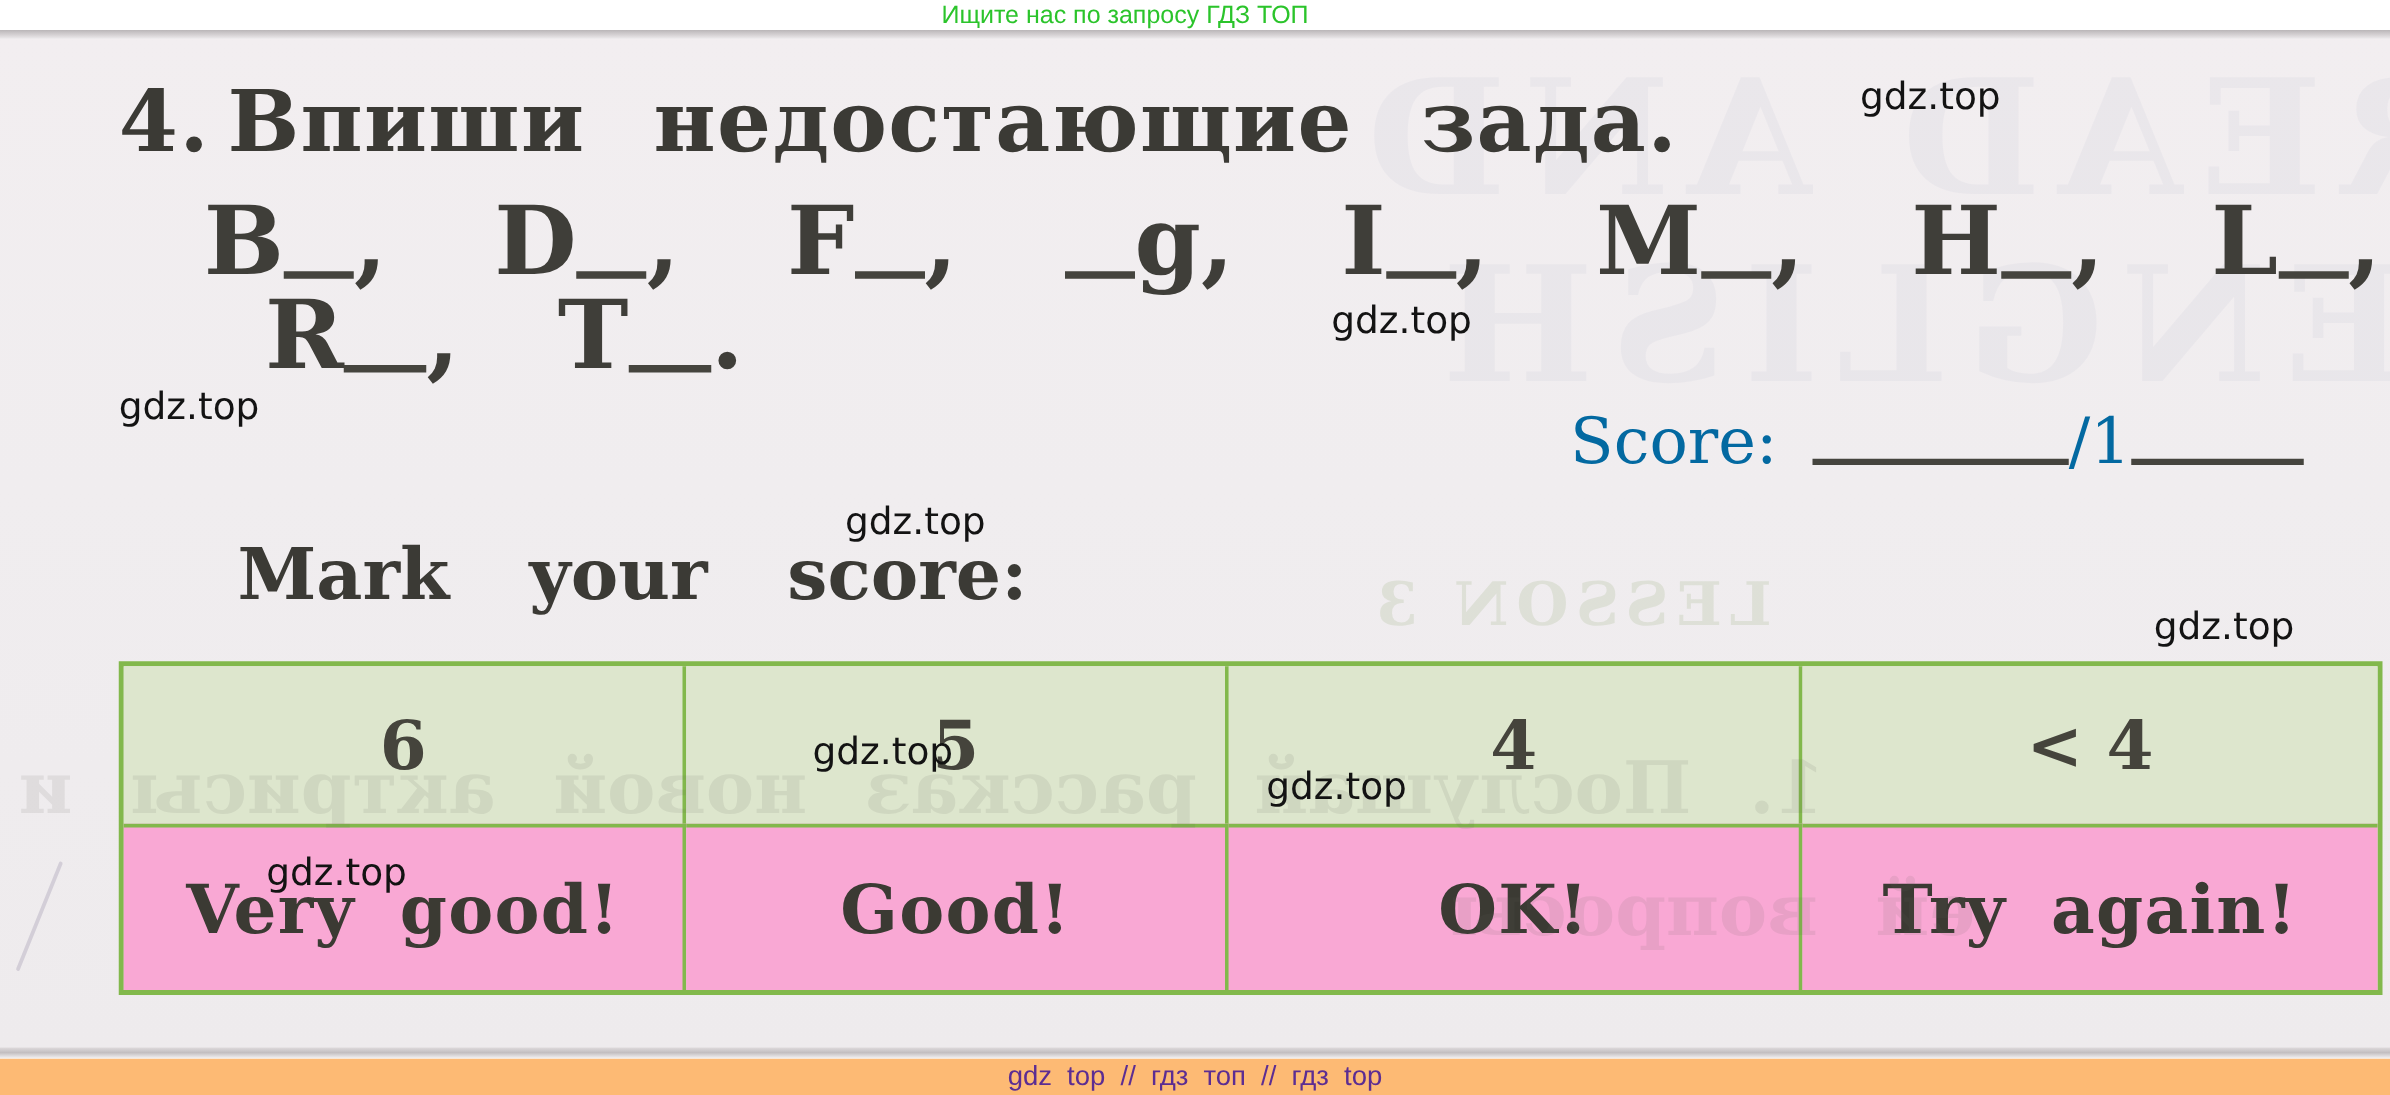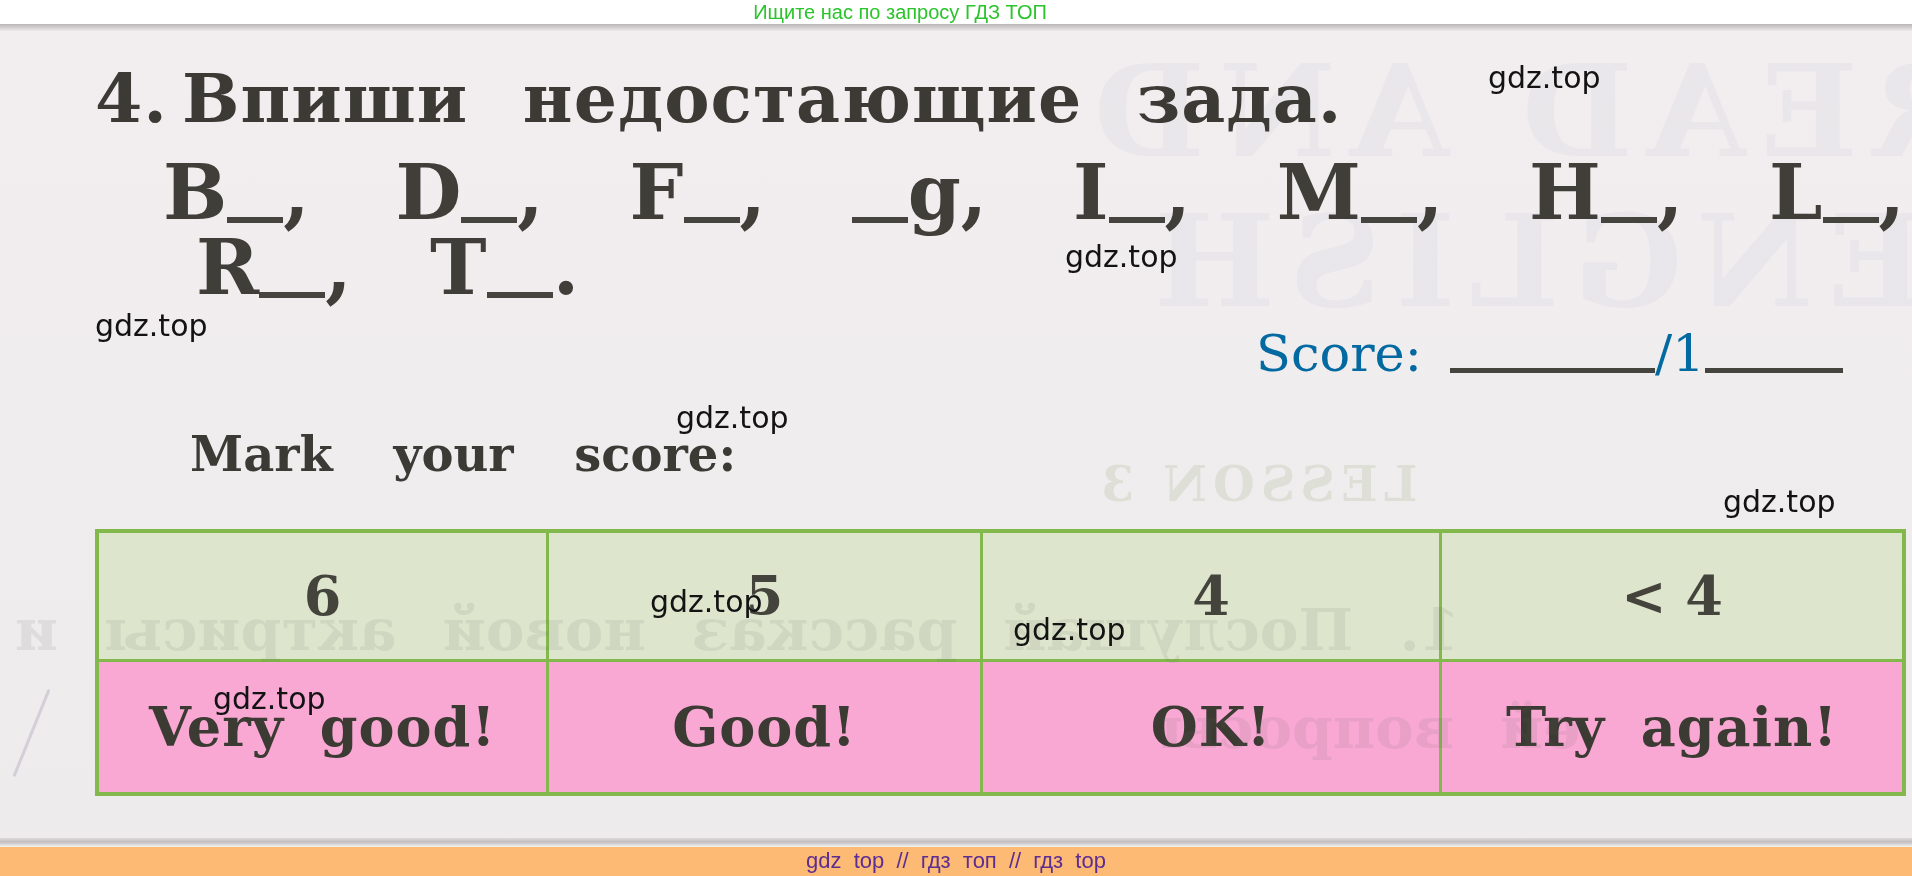--- a/index.html
+++ b/index.html
@@ -40,34 +40,34 @@
     transform:rotate(22deg);border-radius:3px;opacity:0.45;}
 
   
   .task-heading{position:absolute;left:95px;top:58px;font-weight:bold;font-size:68px;
     color:#3b3a35;white-space:nowrap;word-spacing:30px;letter-spacing:1px;}
   .task-heading .num{margin-right:14px;}
 
   
   .letters-line{position:absolute;font-weight:bold;font-size:76px;color:#3f3e39;white-space:nowrap;}
   .letters-1{left:163px;top:148px;width:1742px;display:flex;justify-content:space-between;}
-  .letters-2{left:196px;top:223px;}
+  .letters-2{left:212px;top:223px;}
   .letters-2 .letter-item + .letter-item{margin-left:52px;}
   .blank{display:inline-block;width:56px;border-bottom:6px solid #45443e;transform:translateY(4px);}
   .letters-2 .blank{width:66px;}
 
   
   .score-line{position:absolute;left:1256px;top:324px;font-weight:normal;font-size:51px;
     color:#0369a1;white-space:nowrap;}
   .score-blank{display:inline-block;border-bottom:5px solid #45443e;transform:translateY(2px);}
   .score-blank.b1{width:205px;margin-left:28px;}
   .score-blank.b2{width:138px;}
 
   
-  .mark-heading{position:absolute;left:190px;top:426px;font-weight:bold;font-size:48px;
+  .mark-heading{position:absolute;left:190px;top:426px;font-weight:bold;font-size:57px;
     color:#3b3a35;word-spacing:44px;white-space:nowrap;}
 
   
   .score-table{position:absolute;left:95px;top:529px;width:1811px;height:267px;
     border:4px solid var(--table-border);display:grid;
     grid-template-columns:450px 434px 459px 1fr;grid-template-rows:126px 1fr;}
   .tcell{display:flex;align-items:center;justify-content:center;
     font-family:"DejaVu Serif","Liberation Serif",serif;font-weight:bold;}
   .tcell.c0,.tcell.c1,.tcell.c2{border-right:3px solid var(--table-border);}
   .tcell.th{background:var(--header-cell-bg);font-size:54px;color:#45443c;}

